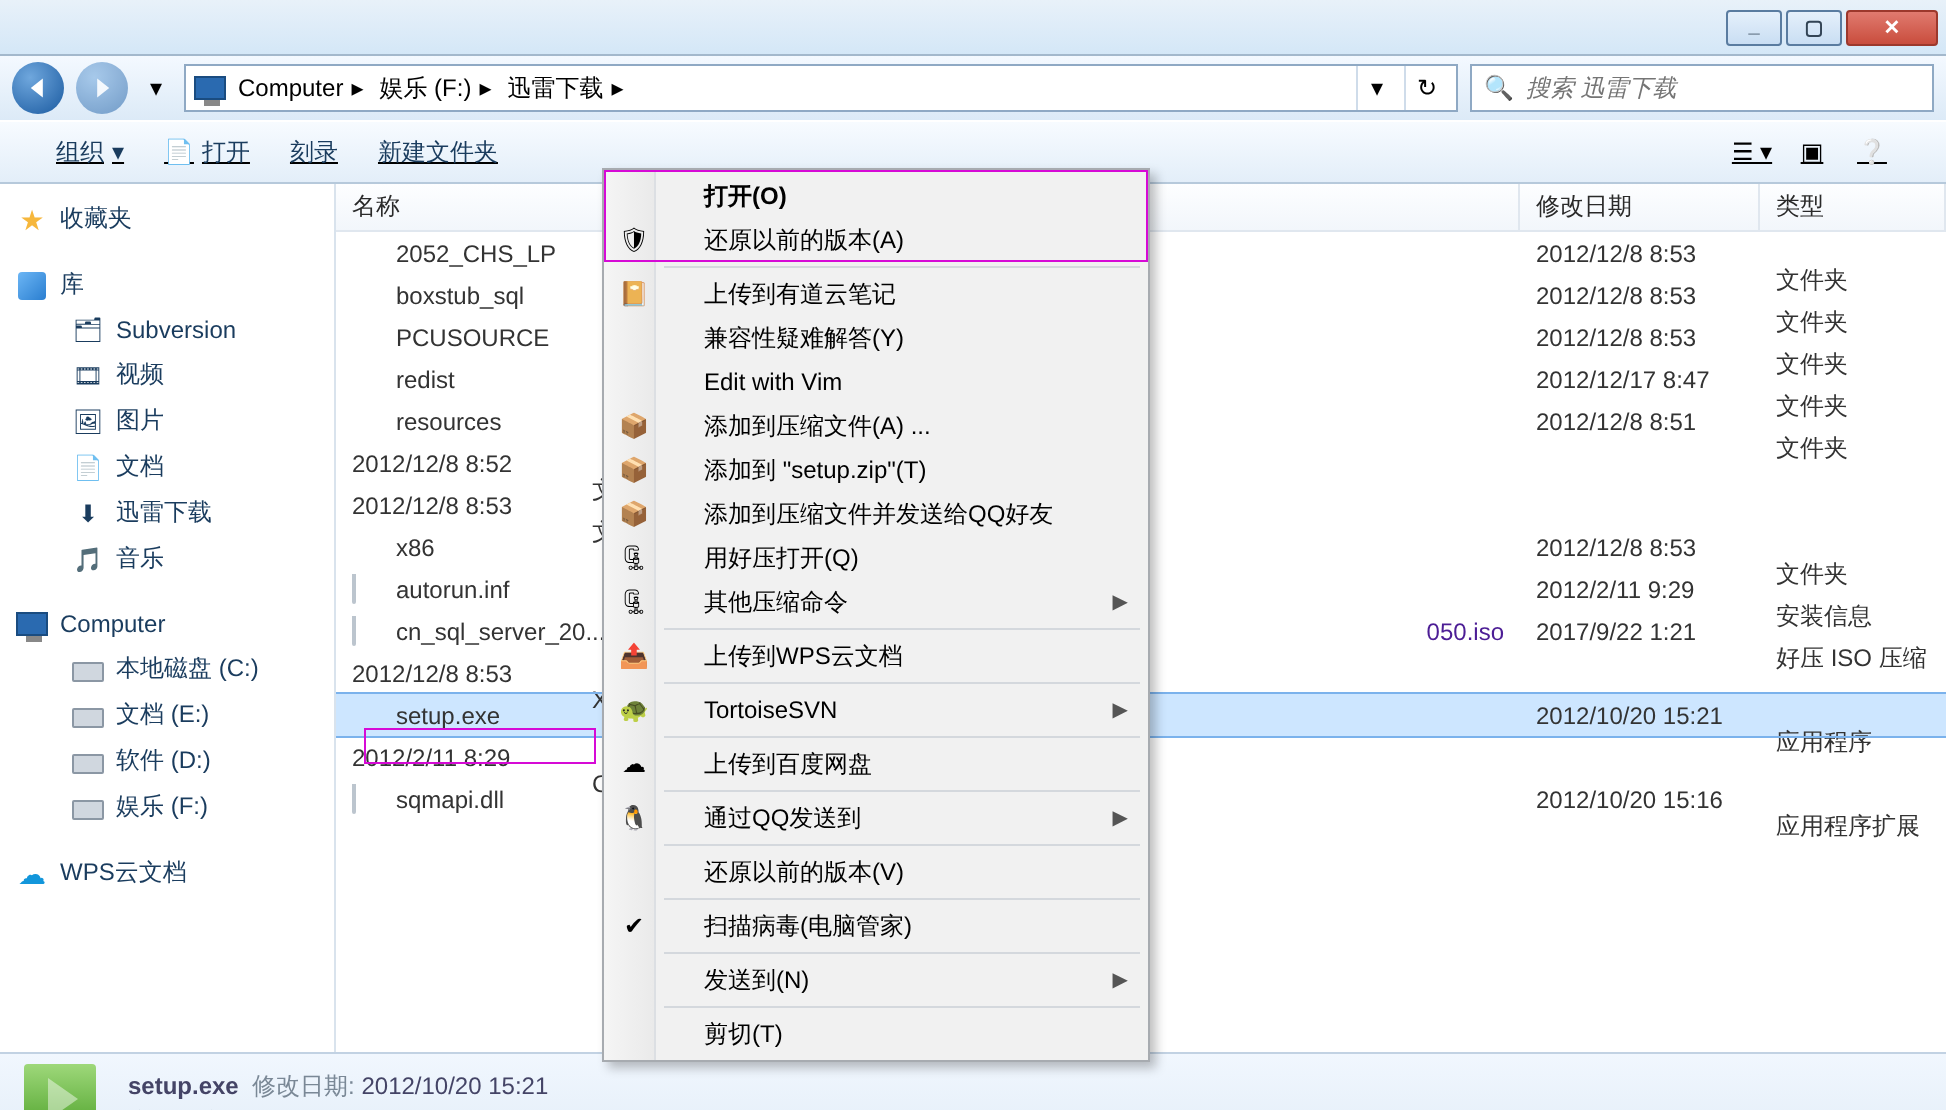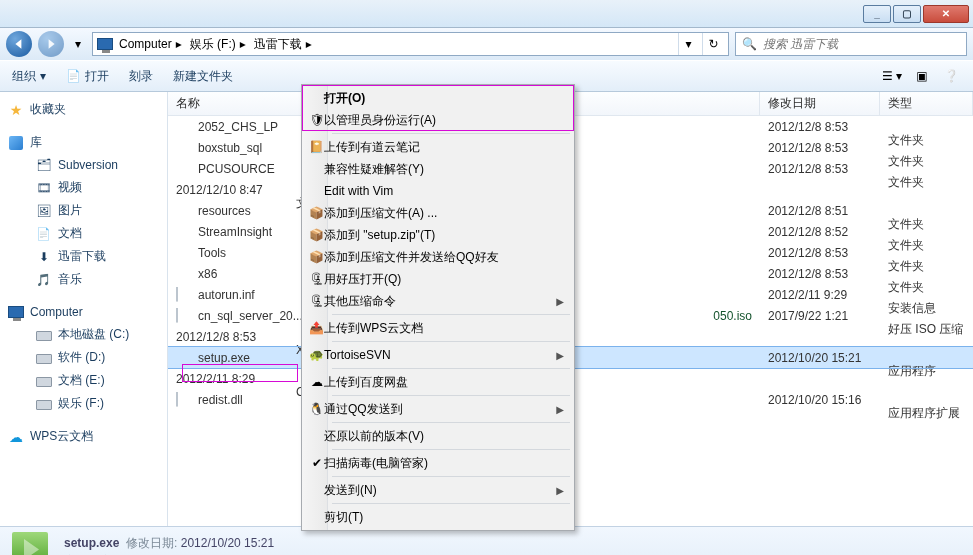--- a/index.html
+++ b/index.html
@@ -19,21 +19,21 @@
 .navbtn svg { width: 12px; height: 12px; fill: #fff; }
 .navhist { width: 16px; display: flex; align-items: center; justify-content: center; cursor: pointer; }
 .addr { flex: 1; height: 24px; background: #fff; border: 1px solid #8fa9c4; display: flex; align-items: center; padding: 0 4px; gap: 4px; }
 .bc-seg { display: flex; align-items: center; gap: 4px; height: 100%; cursor: pointer; padding: 0 2px; }
 .addr-drop { width: 20px; height: 22px; display: flex; align-items: center; justify-content: center; border-left: 1px solid #cfdcea; cursor: pointer; }
 .refr { width: 22px; height: 22px; display: flex; align-items: center; justify-content: center; border-left: 1px solid #cfdcea; cursor: pointer; }
 .search { width: 232px; height: 24px; background: #fff; border: 1px solid #8fa9c4; display: flex; align-items: center; padding: 0 6px; color: #888; gap: 6px; }
 .search input { border: 0; outline: 0; flex: 1; color: #ef4444; font-style: italic; }
 
 
-.toolbar { height: 32px; background: linear-gradient(#f7fbff, #e3eef9); border-top: 1px solid #fff; border-bottom: 1px solid #b6c9db; display: flex; align-items: center; padding: 0 8px; gap: 12px; }
+.toolbar { height: 32px; background: linear-gradient(#f7fbff, #e3eef9); border-top: 1px solid #fff; border-bottom: 1px solid #b6c9db; display: flex; align-items: center; padding: 0 24px; gap: 12px; text-decoration: underline; }
 .tb-item { display: flex; align-items: center; gap: 4px; cursor: pointer; color: #1a3c5e; padding: 2px 4px; }
 .tb-right { margin-left: auto; display: flex; gap: 4px; }
 .tb-iconbtn { width: 26px; height: 22px; display: flex; align-items: center; justify-content: center; cursor: pointer; border-radius: 2px; }
 
 
 .main { display: flex; height: 434px; background: #fff; }
 .nav { width: 168px; border-right: 1px solid #d9e3ed; overflow-y: auto; background: #fff; padding: 6px 0; }
 .nav-grp { margin-bottom: 10px; }
 .nav-item { display: flex; align-items: center; gap: 6px; padding: 3px 6px 3px 20px; cursor: pointer; color: #1a3c5e; white-space: nowrap; }
 .nav-item.hdr { padding-left: 8px; font-weight: normal; }
@@ -56,21 +56,21 @@
 .file-ico { width: 16px; height: 16px; flex-shrink: 0; }
 
 
 .status { height: 50px; background: linear-gradient(#f1f7fe, #e2edf8); border-top: 1px solid #c2d2e3; display: flex; align-items: center; padding: 0 12px; gap: 12px; }
 .stat-ico { width: 40px; height: 40px; }
 .stat-txt { color: #446; line-height: 1.5; }
 .stat-lbl { color: #7a8896; }
 
 
 .ctx { position: absolute; left: 301px; top: 84px; width: 274px; background: #f1f1f1; border: 1px solid #a7abb0; box-shadow: 3px 3px 5px rgba(0,0,0,.25); z-index: 50; padding: 2px; }
-.ctx-item { height: 22px; display: flex; align-items: center; padding: 0 20px 0 20px; position: relative; cursor: pointer; }
+.ctx-item { height: 22px; display: flex; align-items: center; padding: 0 20px 0 48px; position: relative; cursor: pointer; }
 .ctx-item.sep { height: 1px; background: #d4d8dd; margin: 2px 2px 2px 28px; padding: 0; pointer-events: none; }
 .ctx-ico { position: absolute; left: 5px; width: 16px; height: 16px; display: flex; align-items: center; justify-content: center; }
 .ctx-arrow { position: absolute; right: 8px; font-size: 10px; color: #555; }
 .ctx-iconstrip { position: absolute; left: 0; top: 0; bottom: 0; width: 26px; background: linear-gradient(90deg, #f5f5f5, #eaeaea); border-right: 1px solid #dcdfe3; }
 .ctx-list { position: relative; }
 
 
 .hl { position: absolute; border: 1px solid #d60ad6; pointer-events: none; z-index: 60; }
 .hl.focus { left: 302px; top: 85px; width: 272px; height: 46px; }
 .hl.file { left: 182px; top: 364px; width: 116px; height: 18px; }
@@ -218,27 +218,27 @@
           <div class="nav-item sub">
             <span class="nav-ico">
               <span class="ico-drive"></span>
             </span>
             <span>本地磁盘 (C:)</span>
           </div>
           <div class="nav-item sub">
             <span class="nav-ico">
               <span class="ico-drive"></span>
             </span>
-            <span>软件 (D:)</span>
+            <span>文档 (E:)</span>
           </div>
           <div class="nav-item sub">
             <span class="nav-ico">
               <span class="ico-drive"></span>
             </span>
-            <span>文档 (E:)</span>
+            <span>软件 (D:)</span>
           </div>
           <div class="nav-item sub">
             <span class="nav-ico">
               <span class="ico-drive"></span>
             </span>
             <span>娱乐 (F:)</span>
           </div>
         </div>
     </div>
     <div class="nav-grp">
@@ -274,44 +274,40 @@
         </div>
         <div class="row">
           <div class="cell name">
             <span class="file-ico"><span class="ico-folder"></span></span>
             <span>PCUSOURCE</span>
           </div>
           <div class="cell date">2012/12/8 8:53</div>
           <div class="cell type">文件夹</div>
         </div>
         <div class="row">
-          <div class="cell date">2012/12/10 8:47</div>
+          <div class="cell name">
+            <span class="file-ico"><span class="ico-folder"></span></span>
+            <span>redist</span>
+          </div>
+          <div class="cell date">2012/12/17 8:47</div>
           <div class="cell type">文件夹</div>
         </div>
         <div class="row">
           <div class="cell name">
             <span class="file-ico"><span class="ico-folder"></span></span>
             <span>resources</span>
           </div>
           <div class="cell date">2012/12/8 8:51</div>
           <div class="cell type">文件夹</div>
         </div>
         <div class="row">
-          <div class="cell name">
-            <span class="file-ico"><span class="ico-folder"></span></span>
-            <span>StreamInsight</span>
-          </div>
           <div class="cell date">2012/12/8 8:52</div>
           <div class="cell type">文件夹</div>
         </div>
         <div class="row">
-          <div class="cell name">
-            <span class="file-ico"><span class="ico-folder"></span></span>
-            <span>Tools</span>
-          </div>
           <div class="cell date">2012/12/8 8:53</div>
           <div class="cell type">文件夹</div>
         </div>
         <div class="row">
           <div class="cell name">
             <span class="file-ico"><span class="ico-folder"></span></span>
             <span>x86</span>
           </div>
           <div class="cell date">2012/12/8 8:53</div>
           <div class="cell type">文件夹</div>
@@ -321,21 +317,21 @@
             <span class="file-ico"><span class="ico-file"></span></span>
             <span>autorun.inf</span>
           </div>
           <div class="cell date">2012/2/11 9:29</div>
           <div class="cell type">安装信息</div>
         </div>
         <div class="row">
           <div class="cell name">
             <span class="file-ico"><span class="ico-file"></span></span>
             <span>cn_sql_server_20...</span>
-            <span style="margin-left:auto;color:#14532d">050.iso</span>
+            <span style="margin-left:auto;color:#4c1d95">050.iso</span>
           </div>
           <div class="cell date">2017/9/22 1:21</div>
           <div class="cell type">好压 ISO 压缩</div>
         </div>
         <div class="row">
           <div class="cell date">2012/12/8 8:53</div>
           <div class="cell type">XML 文档</div>
         </div>
         <div class="row selected">
           <div class="cell name">
@@ -345,21 +341,21 @@
           <div class="cell date">2012/10/20 15:21</div>
           <div class="cell type">应用程序</div>
         </div>
         <div class="row">
           <div class="cell date">2012/2/11 8:29</div>
           <div class="cell type">CONFIG 文件</div>
         </div>
         <div class="row">
           <div class="cell name">
             <span class="file-ico"><span class="ico-file"></span></span>
-            <span>redist.dll</span>
+            <span>sqmapi.dll</span>
           </div>
           <div class="cell date">2012/10/20 15:16</div>
           <div class="cell type">应用程序扩展</div>
         </div>
       </div>
   </div>
 </div>
 
 <div class="status">
   <div class="stat-ico">
@@ -372,21 +368,21 @@
 </div>
 
 <div class="ctx">
   <div class="ctx-iconstrip"></div>
   <div class="ctx-list" id="ctx-list">
       <div class="ctx-item">
         <span style="font-weight:bold">打开(O)</span>
       </div>
       <div class="ctx-item">
         <span class="ctx-ico">🛡</span>
-        <span>以管理员身份运行(A)</span>
+        <span>还原以前的版本(A)</span>
       </div>
       <div class="ctx-item sep"></div>
       <div class="ctx-item">
         <span class="ctx-ico">📔</span>
         <span>上传到有道云笔记</span>
       </div>
       <div class="ctx-item">
         <span>兼容性疑难解答(Y)</span>
       </div>
       <div class="ctx-item">

